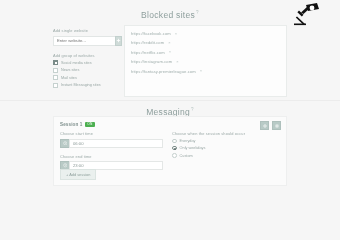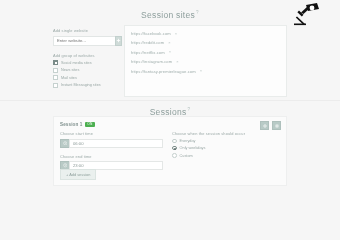--- a/index.html
+++ b/index.html
@@ -125,21 +125,21 @@
         <path d="M21.5 4.5 L15 10.5 L17.5 12 L23.5 6.5 Z"></path>
         <path d="M13 8.5 L17.5 12.8 L15.8 14.4 L11.4 10.2 Z"></path>
         <path d="M11 14.5 L19 22 L17.6 23 L9.8 15.6 Z"></path>
         <rect x="8" y="21.5" width="12" height="1.6"></rect>
       </g>
       <circle cx="26" cy="6" r="2.4" fill="#fdfdfd"></circle>
     </svg>
   </div>
 
   <div class="sec-head" style="top:10px;">
-    <span>Session sites</span><span class="sup">?</span>
+    <span>Blocked sites</span><span class="sup">?</span>
   </div>
 
   <div class="blocked">
 
     <div class="bl-left">
       <span class="mini-label">Add single website</span>
 
       <div class="inputrow">
         <input type="text" placeholder="Enter website..." style="">
         <div class="addbtn">
@@ -191,21 +191,21 @@
       <div class="url">
         <span class="url-txt">https://fantasy.premierleague.com</span>
         <span class="url-x">×</span>
       </div>
     </div>
   </div>
 
   <div class="hr" style="top:100px;"></div>
 
   <div class="sec-head" style="top:107px;">
-    <span>Sessions</span><span class="sup">?</span>
+    <span>Messaging</span><span class="sup">?</span>
   </div>
 
   <div class="sessions">
     <div class="sess-card">
 
       <div class="sess-title">
         <b>Session 1</b>
         <span class="badge">ON</span>
       </div>
 

